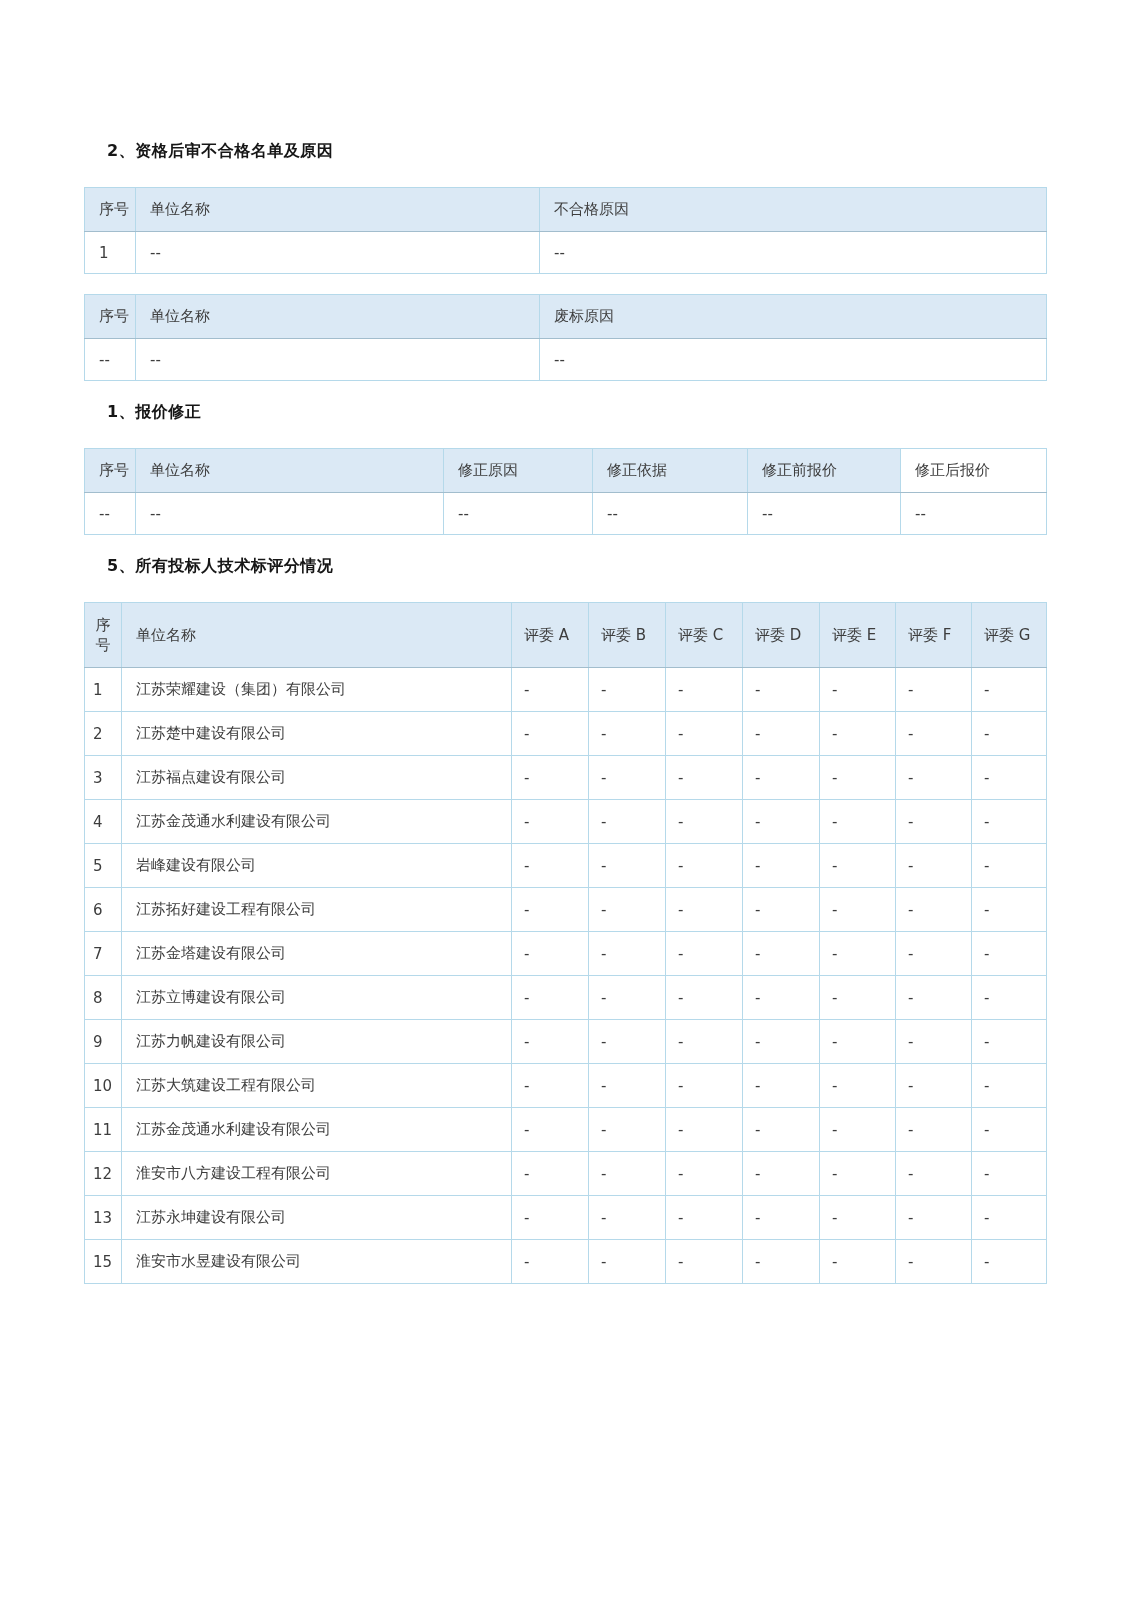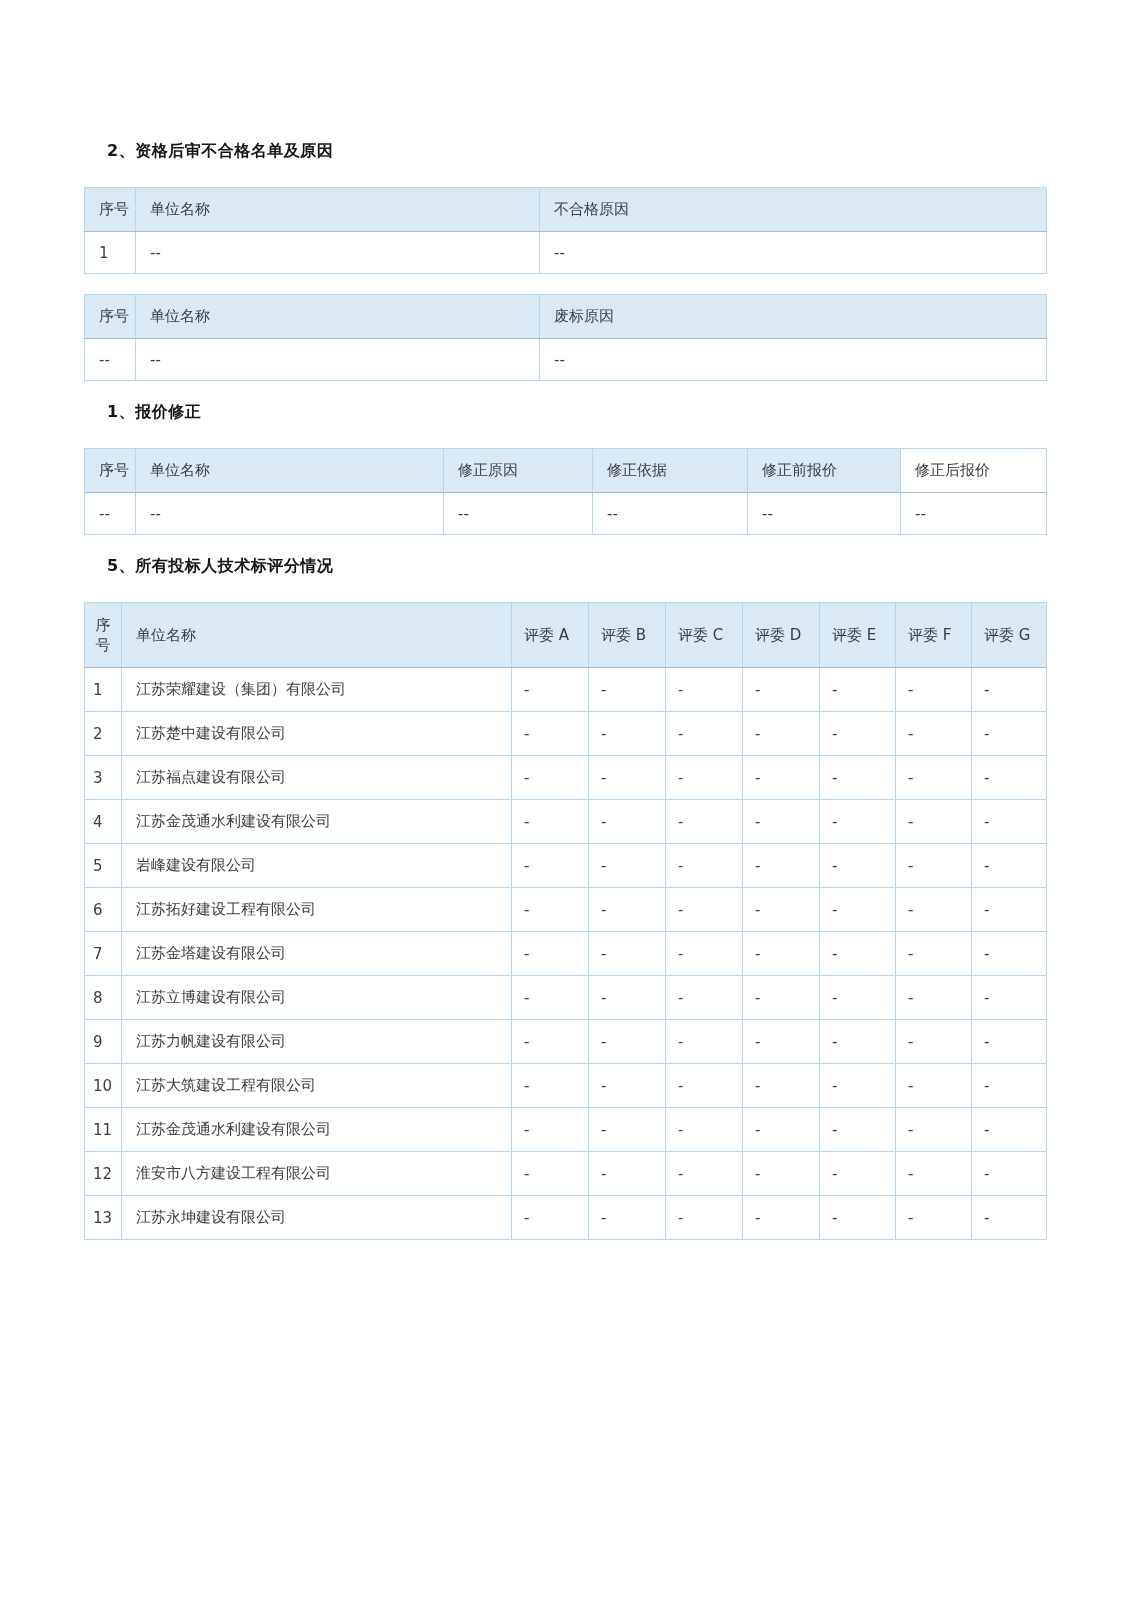--- a/index.html
+++ b/index.html
@@ -324,17 +324,28 @@
             <td>13</td>
             <td>江苏永坤建设有限公司</td>
             <td>-</td>
             <td>-</td>
             <td>-</td>
             <td>-</td>
             <td>-</td>
             <td>-</td>
             <td>-</td>
           </tr>
+          <tr>
+            <td>15</td>
+            <td>淮安市水昱建设有限公司</td>
+            <td>-</td>
+            <td>-</td>
+            <td>-</td>
+            <td>-</td>
+            <td>-</td>
+            <td>-</td>
+            <td>-</td>
+          </tr>
         </tbody>
       </table>
   </section>
 
 </div>
 
 </body></html>

